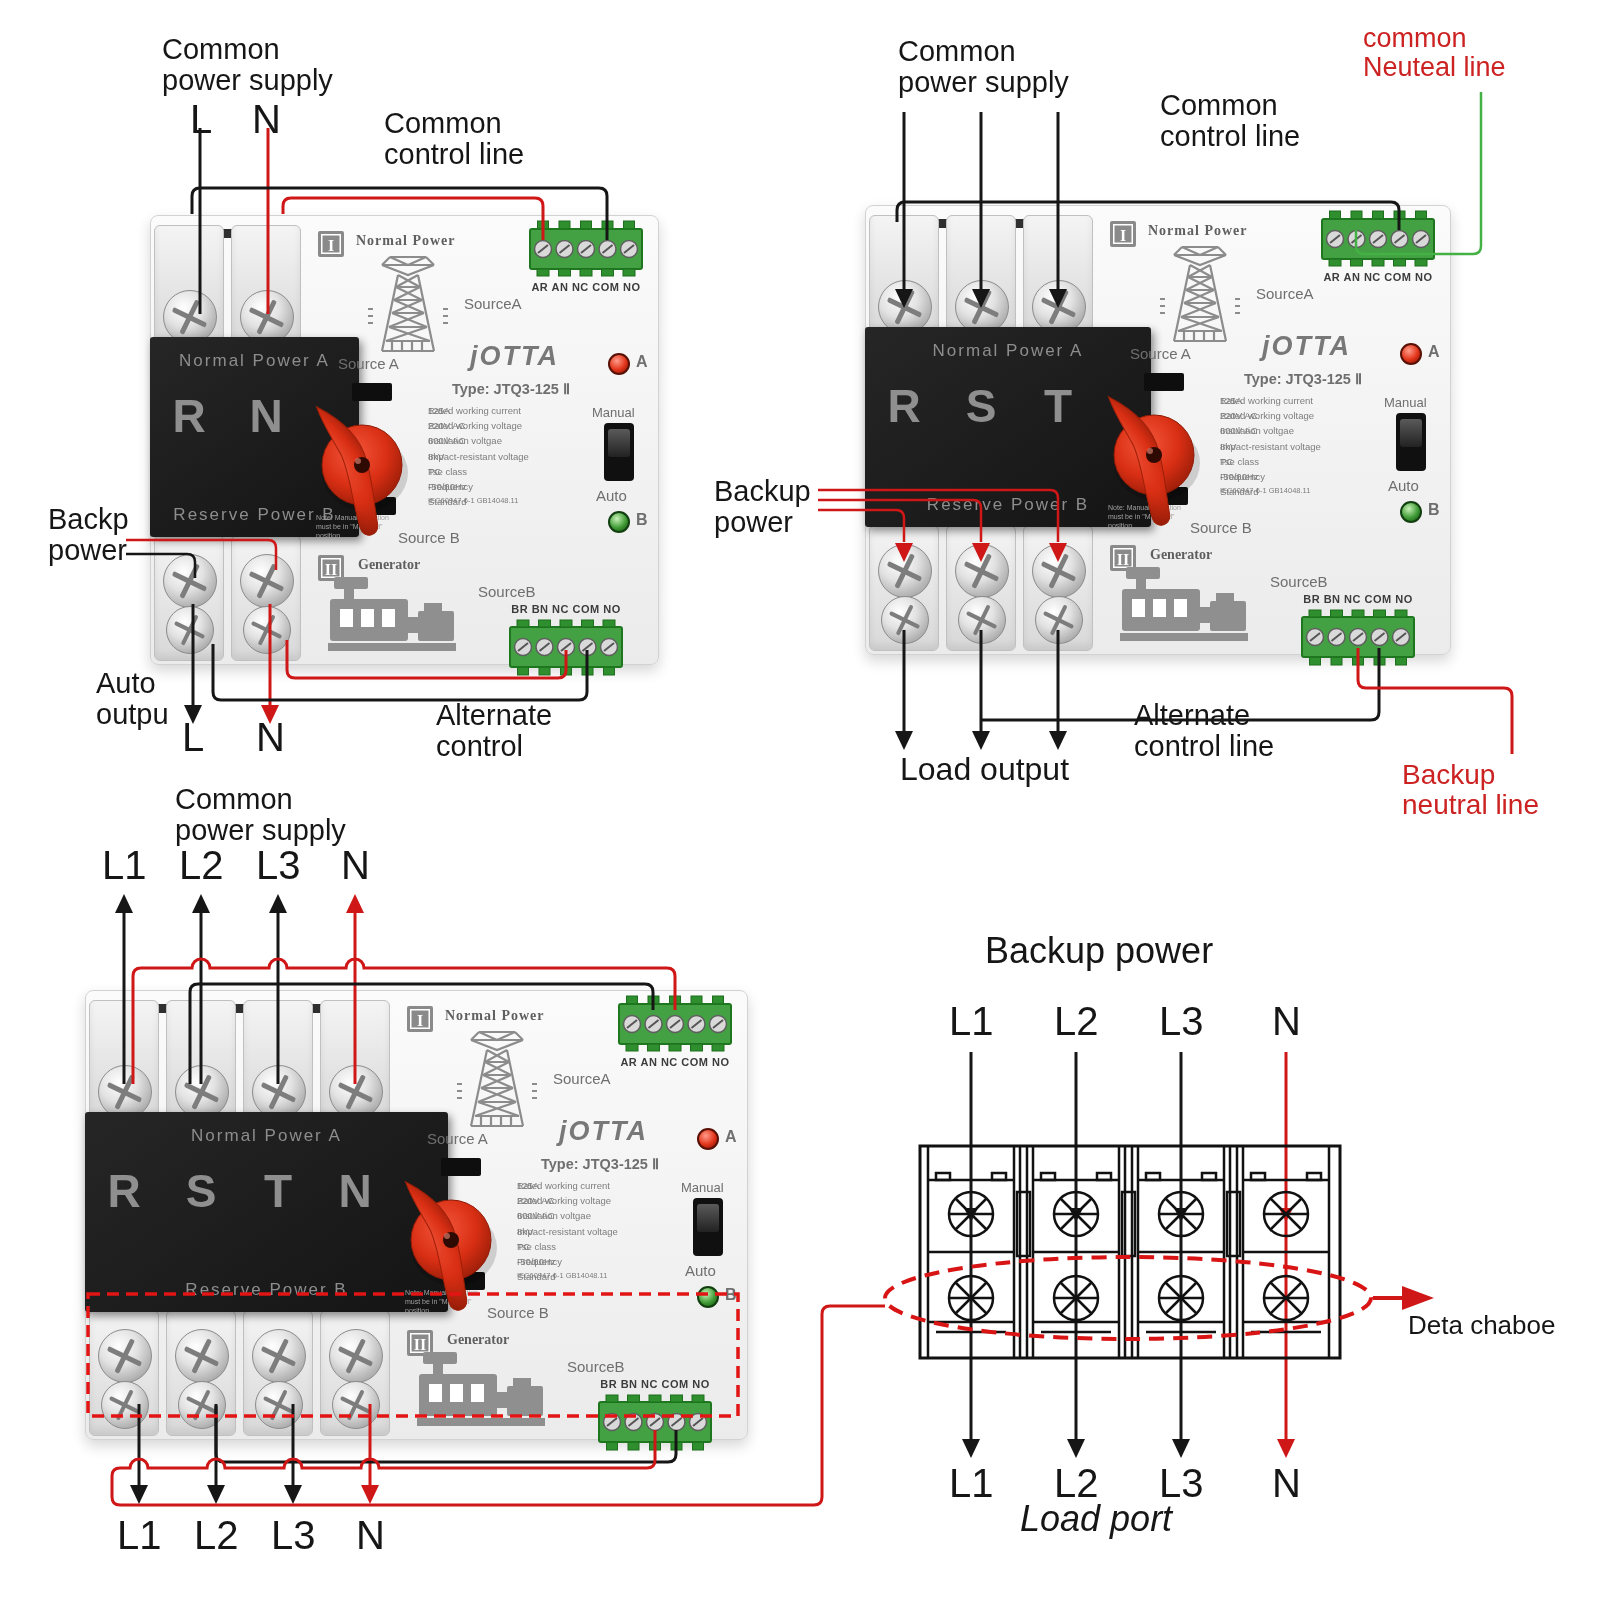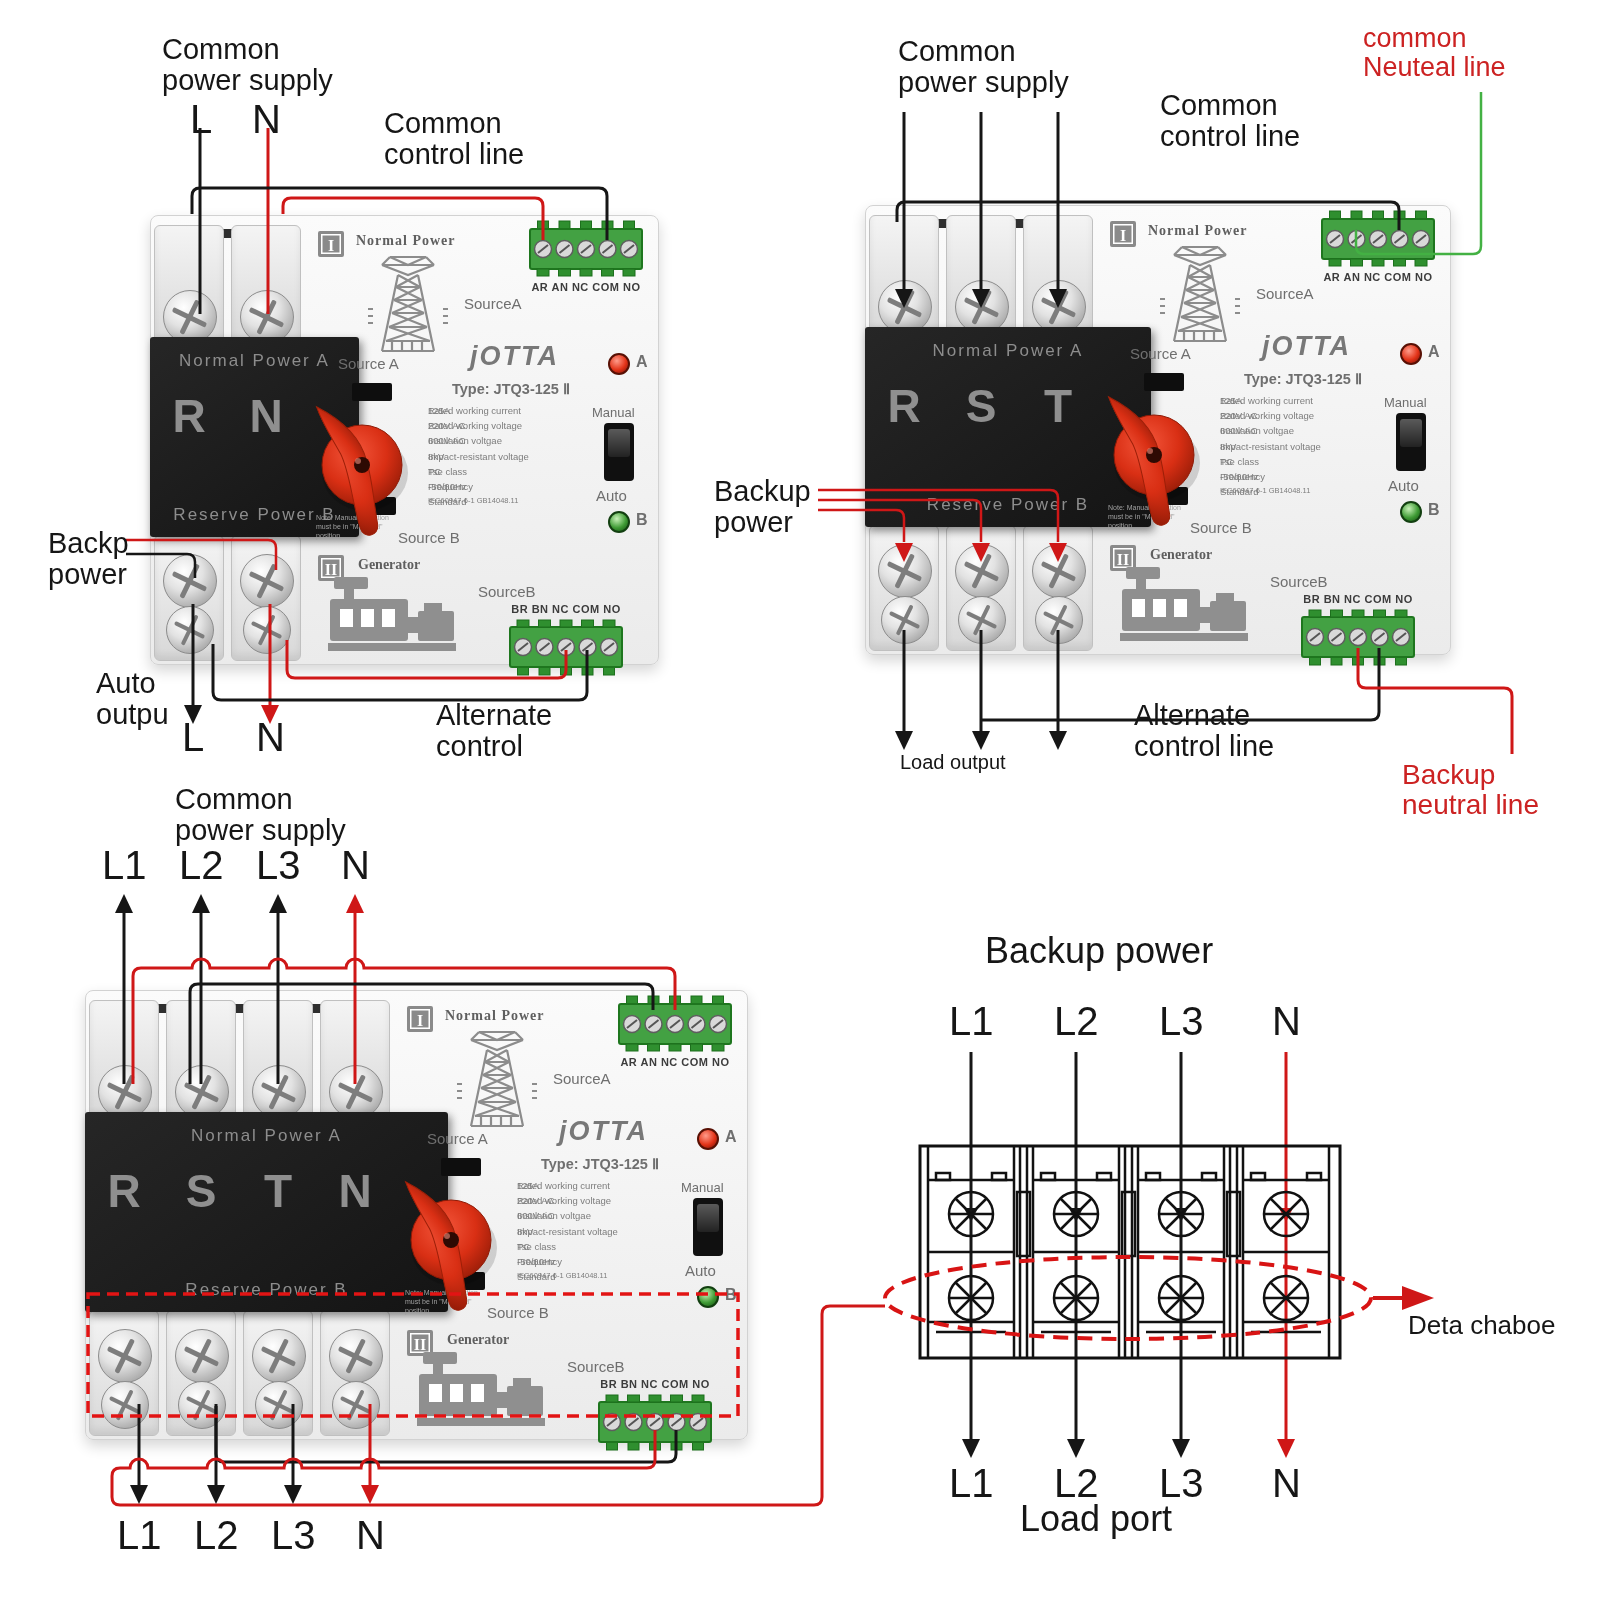--- a/index.html
+++ b/index.html
@@ -679,37 +679,37 @@
  <circle cx="70" cy="72" r="8" fill="#2e0a03"></circle>
         <circle cx="66" cy="68" r="3" fill="#ff9c8b" opacity="0.55"></circle>
 </svg>
     </div>
     <div class="ann" style="left: 162px; top: 34px; font-size: 29px; color: rgb(22, 22, 22);">Common
 power supply</div>
     <div class="ann" style="left: 190px; top: 98px; font-size: 40px; color: rgb(22, 22, 22);">L</div>
     <div class="ann" style="left: 252px; top: 98px; font-size: 40px; color: rgb(22, 22, 22);">N</div>
     <div class="ann" style="left: 384px; top: 108px; font-size: 29px; color: rgb(22, 22, 22);">Common
 control line</div>
-    <div class="ann" style="left: 48px; top: 504px; font-size: 29px; color: rgb(22, 22, 22); margin-top: 24px;">Backp
+    <div class="ann" style="left: 48px; top: 504px; font-size: 29px; color: rgb(22, 22, 22);">Backp
 power</div>
     <div class="ann" style="left: 96px; top: 668px; font-size: 29px; color: rgb(22, 22, 22);">Auto
 outpu</div>
     <div class="ann" style="left: 182px; top: 716px; font-size: 40px; color: rgb(22, 22, 22);">L</div>
     <div class="ann" style="left: 256px; top: 716px; font-size: 40px; color: rgb(22, 22, 22);">N</div>
     <div class="ann" style="left: 436px; top: 700px; font-size: 29px; color: rgb(22, 22, 22);">Alternate
 control</div>
     <div class="ann" style="left: 898px; top: 36px; font-size: 29px; color: rgb(22, 22, 22);">Common
 power supply</div>
     <div class="ann" style="left: 1160px; top: 90px; font-size: 29px; color: rgb(22, 22, 22);">Common
 control line</div>
     <div class="ann" style="left: 1363px; top: 24px; font-size: 27px; color: rgb(204, 34, 34);">common
 Neuteal line</div>
     <div class="ann" style="left: 714px; top: 476px; font-size: 29px; color: rgb(22, 22, 22);">Backup
 power</div>
-    <div class="ann" style="left: 900px; top: 752px; font-size: 20px; color: rgb(22, 22, 22);">Load output</div>
+    <div class="ann" style="left: 900px; top: 752px; font-size: 32px; color: rgb(22, 22, 22);">Load output</div>
     <div class="ann" style="left: 1134px; top: 700px; font-size: 29px; color: rgb(22, 22, 22);">Alternate
 control line</div>
     <div class="ann" style="left: 1402px; top: 760px; font-size: 28px; color: rgb(204, 34, 34);">Backup
 neutral line</div>
     <div class="ann" style="left: 175px; top: 784px; font-size: 29px; color: rgb(22, 22, 22);">Common
 power supply</div>
     <div class="ann" style="left: 102px; top: 844px; font-size: 40px; color: rgb(22, 22, 22);">L1</div>
     <div class="ann" style="left: 179px; top: 844px; font-size: 40px; color: rgb(22, 22, 22);">L2</div>
     <div class="ann" style="left: 256px; top: 844px; font-size: 40px; color: rgb(22, 22, 22);">L3</div>
     <div class="ann" style="left: 341px; top: 844px; font-size: 40px; color: rgb(22, 22, 22);">N</div>
@@ -719,21 +719,21 @@
     <div class="ann" style="left: 356px; top: 1514px; font-size: 40px; color: rgb(22, 22, 22);">N</div>
     <div class="ann" style="left: 985px; top: 932px; font-size: 36px; color: rgb(22, 22, 22);">Backup power</div>
     <div class="ann" style="left: 949px; top: 1000px; font-size: 40px; color: rgb(22, 22, 22);">L1</div>
     <div class="ann" style="left: 1054px; top: 1000px; font-size: 40px; color: rgb(22, 22, 22);">L2</div>
     <div class="ann" style="left: 1159px; top: 1000px; font-size: 40px; color: rgb(22, 22, 22);">L3</div>
     <div class="ann" style="left: 1272px; top: 1000px; font-size: 40px; color: rgb(22, 22, 22);">N</div>
     <div class="ann" style="left: 949px; top: 1462px; font-size: 40px; color: rgb(22, 22, 22);">L1</div>
     <div class="ann" style="left: 1054px; top: 1462px; font-size: 40px; color: rgb(22, 22, 22);">L2</div>
     <div class="ann" style="left: 1159px; top: 1462px; font-size: 40px; color: rgb(22, 22, 22);">L3</div>
     <div class="ann" style="left: 1272px; top: 1462px; font-size: 40px; color: rgb(22, 22, 22);">N</div>
-    <div class="ann" style="left: 1020px; top: 1500px; font-size: 36px; color: rgb(22, 22, 22);">Load port</div>
+    <div class="ann" style="left: 1020px; top: 1500px; font-size: 36px; color: rgb(22, 22, 22); font-style: italic;">Load port</div>
     <div class="ann" style="left: 1408px; top: 1312px; font-size: 26px; color: rgb(22, 22, 22);">Deta chaboe</div>
     <svg id="overlay" width="1600" height="1600" viewBox="0 0 1600 1600">
       <path d="M200 128 V314" fill="none" stroke="#161616" stroke-width="3"></path>
       <path d="M268 128 V314" fill="none" stroke="#cf1717" stroke-width="3"></path>
       <path d="M192 214 V196 Q192 188 200 188 H599 Q607 188 607 196 V240" fill="none" stroke="#161616" stroke-width="3"></path>
       <path d="M283 214 V206 Q283 198 291 198 H535 Q543 198 543 206 V240" fill="none" stroke="#cf1717" stroke-width="3"></path>
       <path d="M126 540 H268 Q276 540 276 548 V570" fill="none" stroke="#cf1717" stroke-width="2.5"></path>
       <path d="M126 554 H187 Q195 554 195 562 V578" fill="none" stroke="#161616" stroke-width="2.5"></path>
       <path d="M193 604 V708" fill="none" stroke="#161616" stroke-width="3"></path>
       <path d="M270 604 V708" fill="none" stroke="#cf1717" stroke-width="3"></path>

